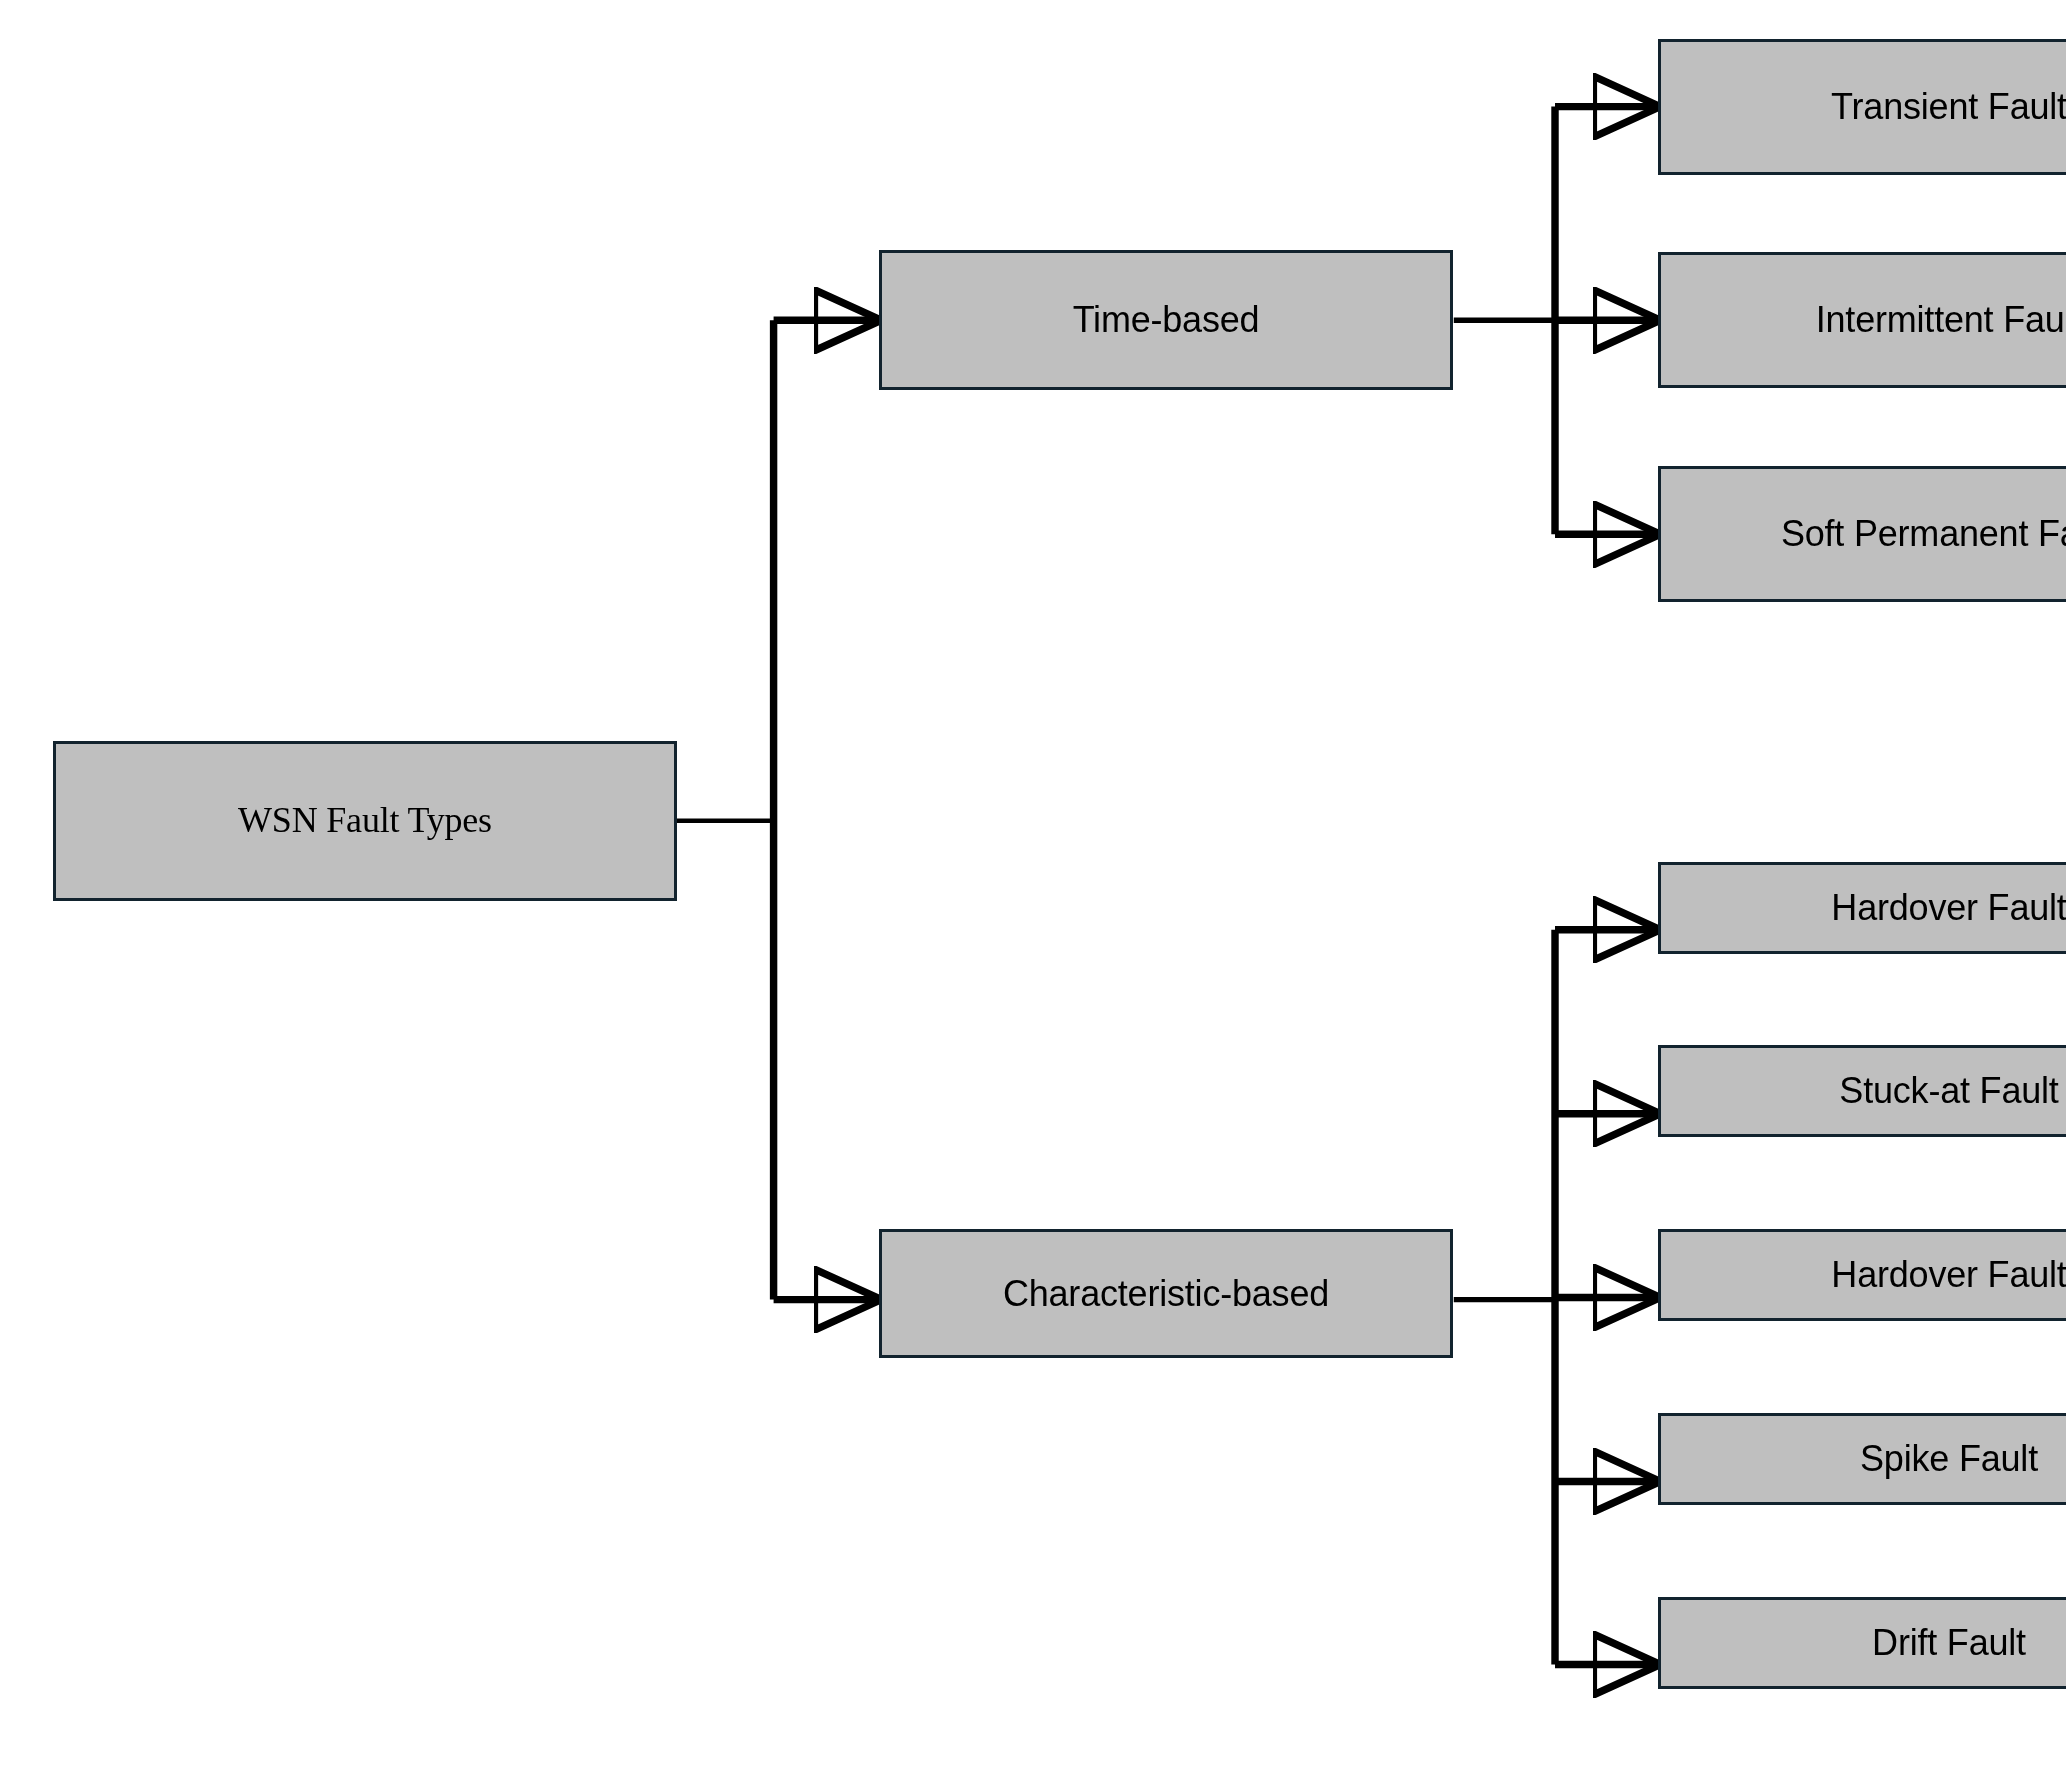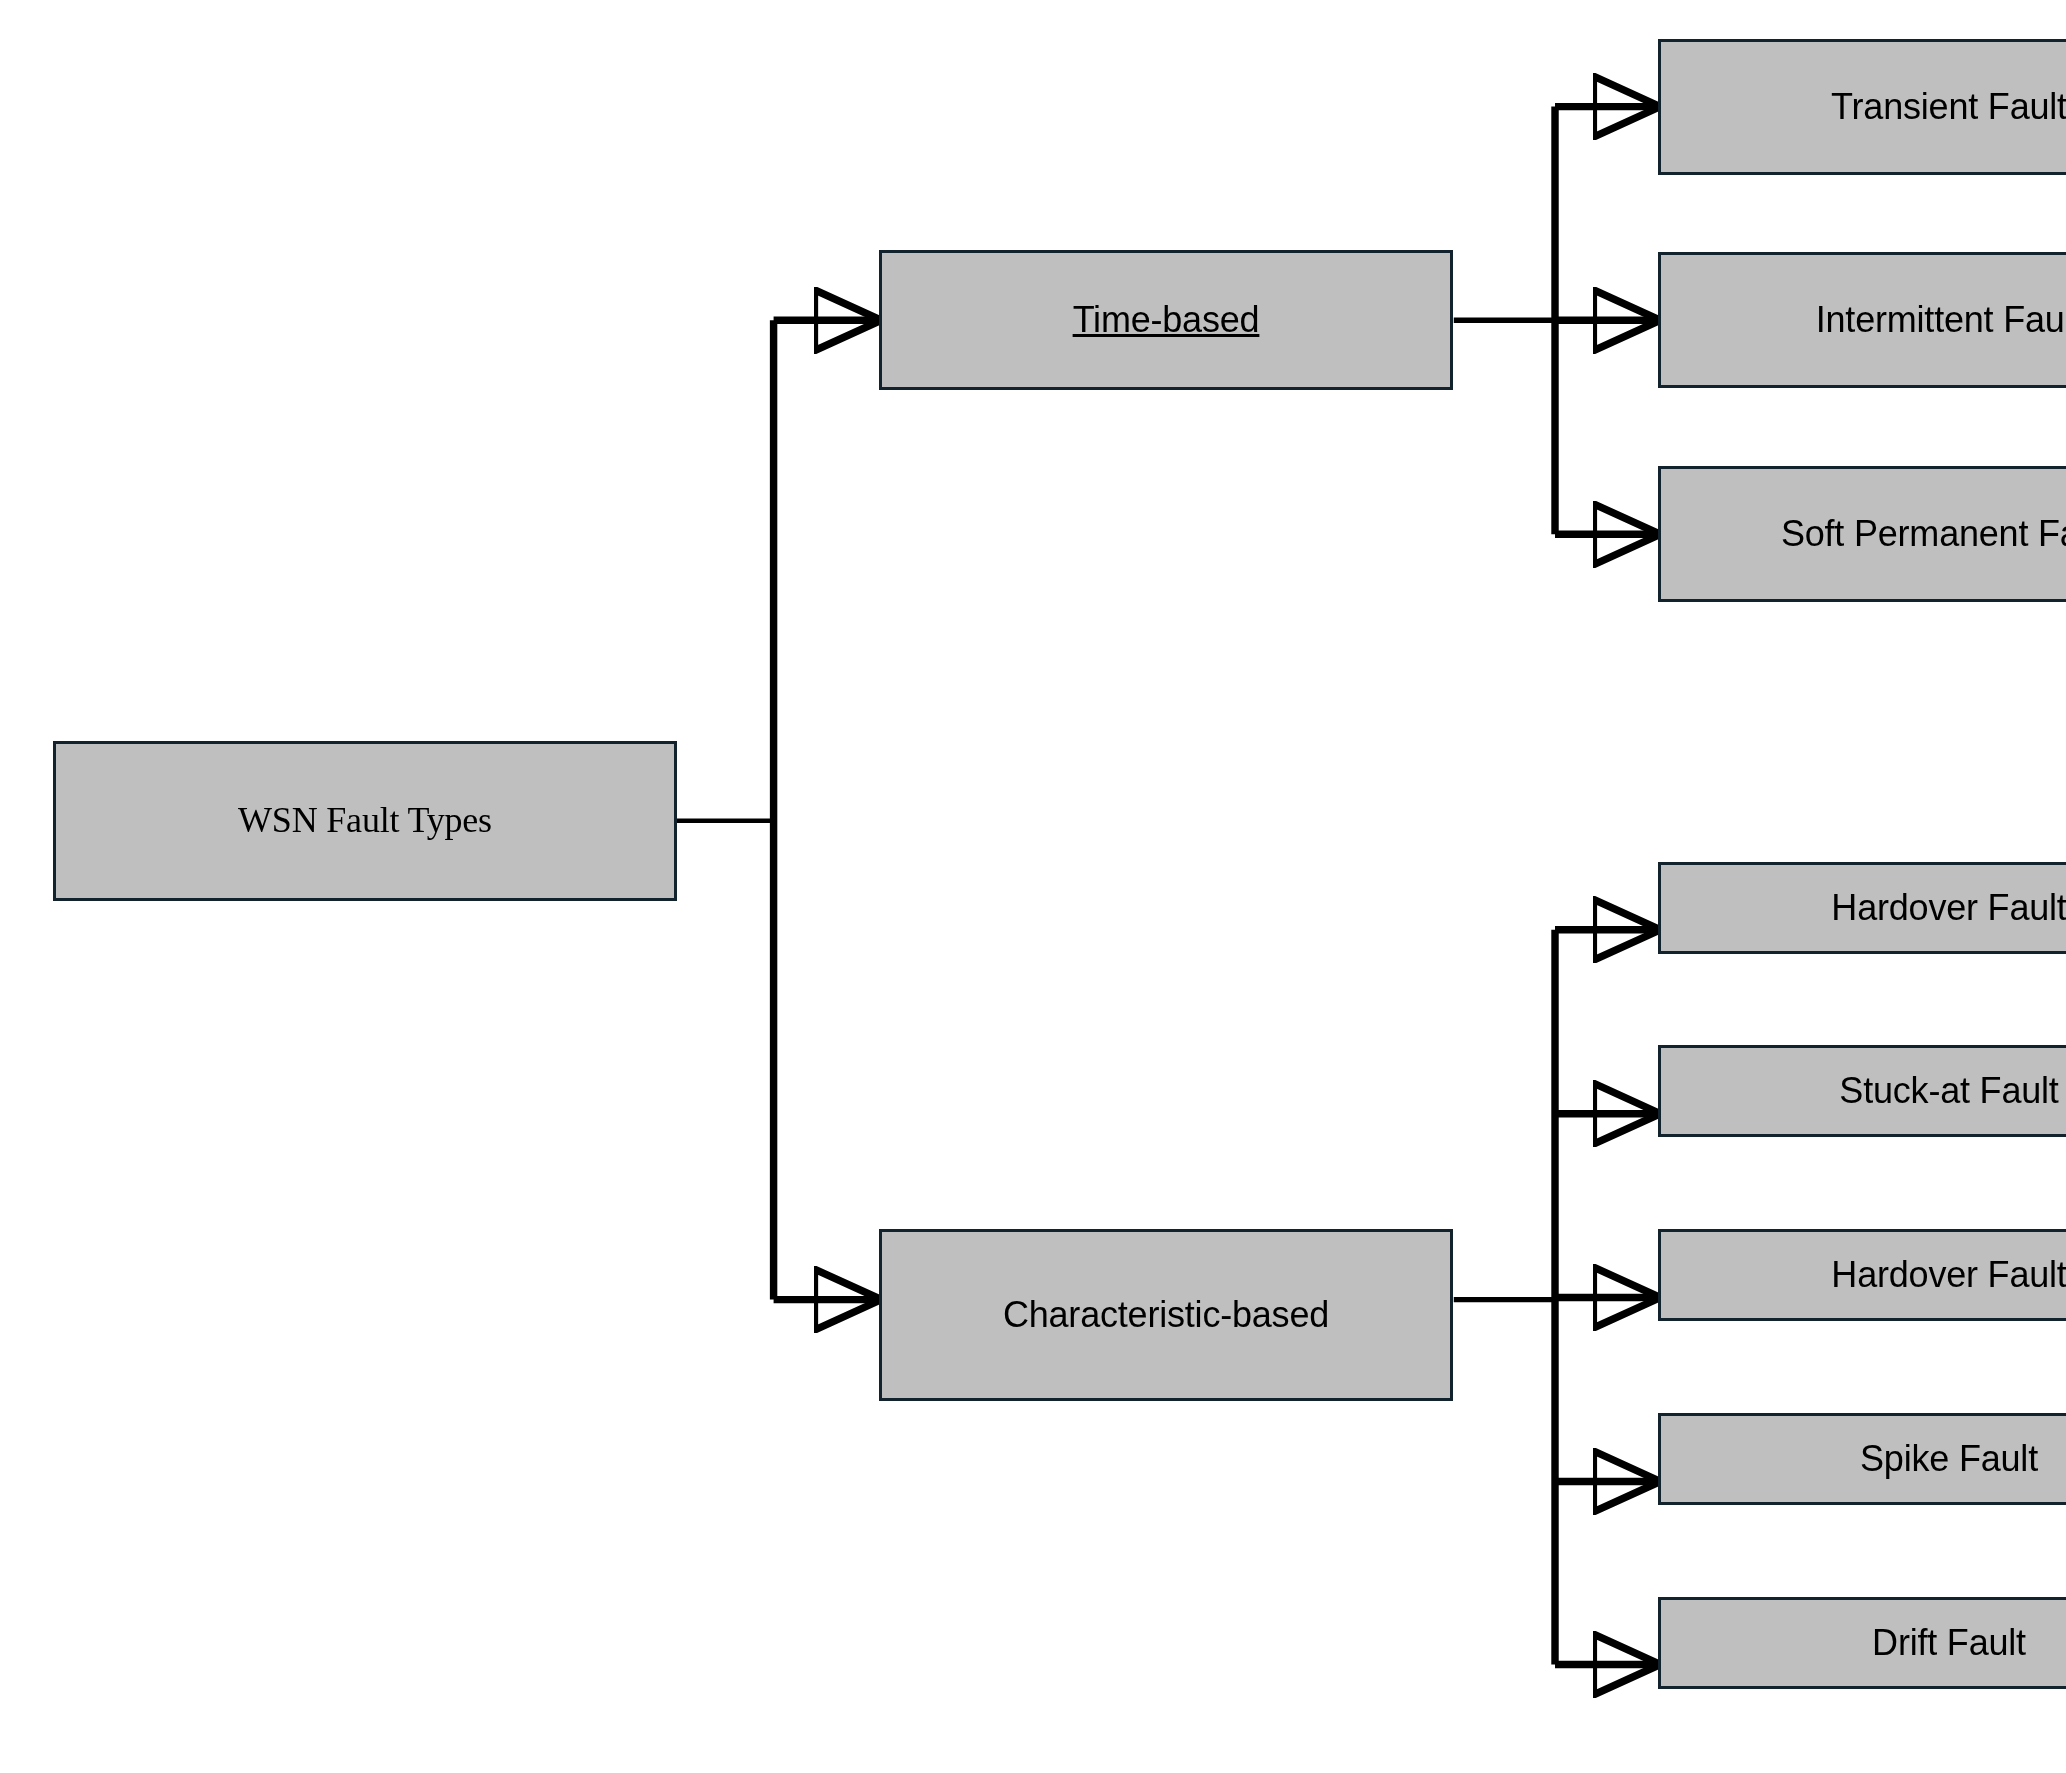--- a/index.html
+++ b/index.html
@@ -85,25 +85,25 @@
     <path d="M 3763 2695 L 4007 2695" stroke-width="18" marker-end="url(#arrowhead)"></path>
     <path d="M 3763 3140 L 4007 3140" stroke-width="18" marker-end="url(#arrowhead)"></path>
     <path d="M 3763 3585 L 4007 3585" stroke-width="18" marker-end="url(#arrowhead)"></path>
     <path d="M 3763 4028 L 4007 4028" stroke-width="18" marker-end="url(#arrowhead)"></path>
   </svg>
 
   <div class="node" style="left:53px; top:741px; width:624px; height:160px;font-family:Liberation Serif, serif;">
     <span class="label">WSN Fault Types</span>
   </div>
 
-  <div class="node" style="left:879px; top:250px; width:574px; height:140px;text-decoration:underline;">
+  <div class="node" style="left:879px; top:250px; width:574px; height:140px;">
     <span class="label">Time-based</span>
   </div>
 
-  <div class="node" style="left:879px; top:1229px; width:574px; height:172px;">
+  <div class="node" style="left:879px; top:1229px; width:574px; height:129px;">
     <span class="label">Characteristic-based</span>
   </div>
 
   <div class="node" style="left:1658px; top:39px; width:582px; height:136px;">
     <span class="label">Transient Fault</span>
   </div>
 
   <div class="node" style="left:1658px; top:252px; width:582px; height:136px;">
     <span class="label">Intermittent Fault</span>
   </div>

